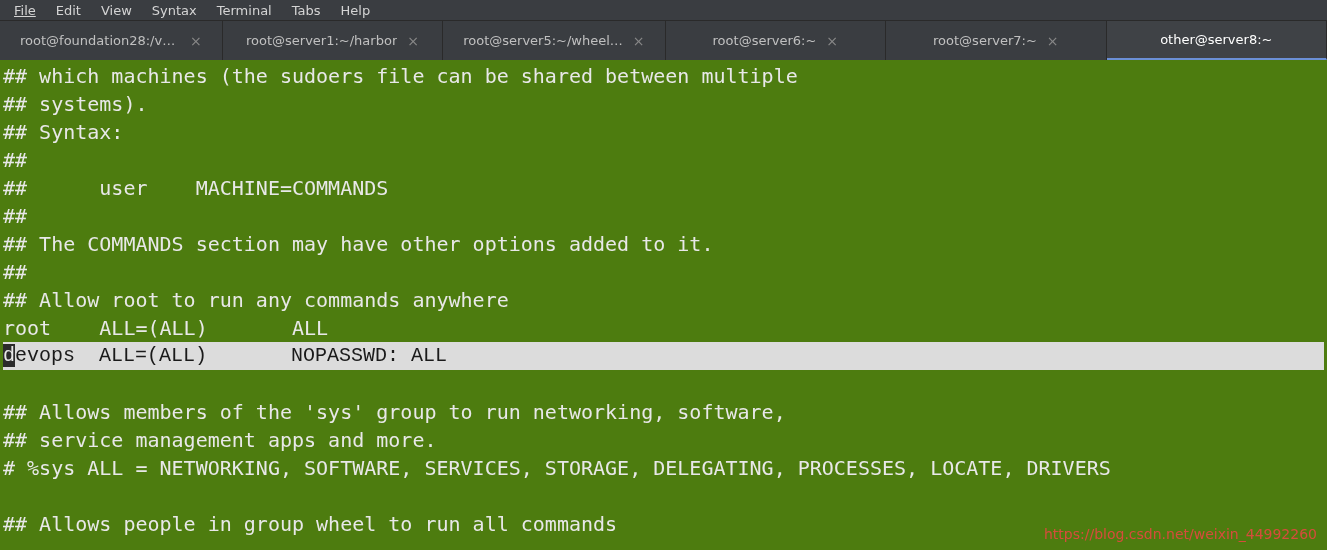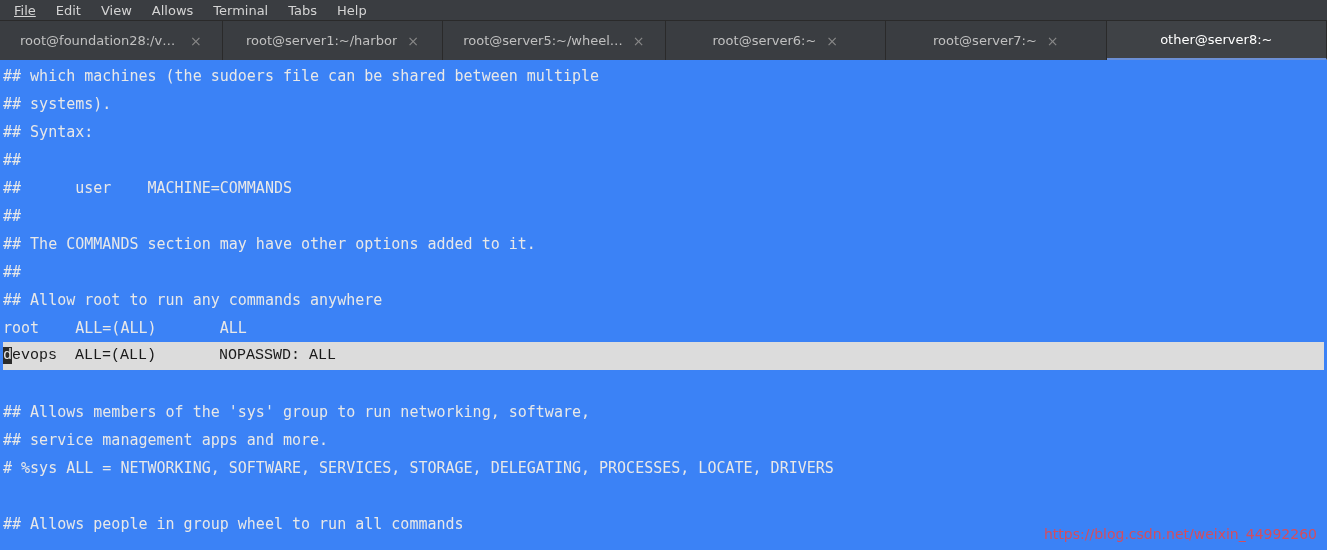--- a/index.html
+++ b/index.html
@@ -64,23 +64,23 @@
       white-space: nowrap;
       max-width: 160px;
     }
     .tab-close {
       color: #888;
       font-size: 14px;
       line-height: 1;
       cursor: pointer;
     }
     .terminal {
-      background: #3b82f6;
+      background: #4d7c0f;
       font-family: "DejaVu Sans Mono", "Liberation Mono", Consolas, monospace;
-      font-size: 15px;
+      font-size: 20px;
       line-height: 28px;
       color: #e8e8e8;
       white-space: pre;
       padding: 2px 3px 8px 3px;
       height: calc(100% - 60px);
       overflow: hidden;
     }
     .term-line {
       height: 28px;
     }
@@ -103,21 +103,21 @@
       opacity: 0.85;
     }
   </style>
 </head>
 <body>
 
 <div class="menubar">
   <div class="menubar-item">File</div>
   <div class="menubar-item">Edit</div>
   <div class="menubar-item">View</div>
-  <div class="menubar-item">Allows</div>
+  <div class="menubar-item">Syntax</div>
   <div class="menubar-item">Terminal</div>
   <div class="menubar-item">Tabs</div>
   <div class="menubar-item">Help</div>
 </div>
 
 <div class="tabbar">
   <div class="tab">
     <span class="tab-label">root@foundation28:/va…</span>
     <span class="tab-close">×</span>
   </div>

